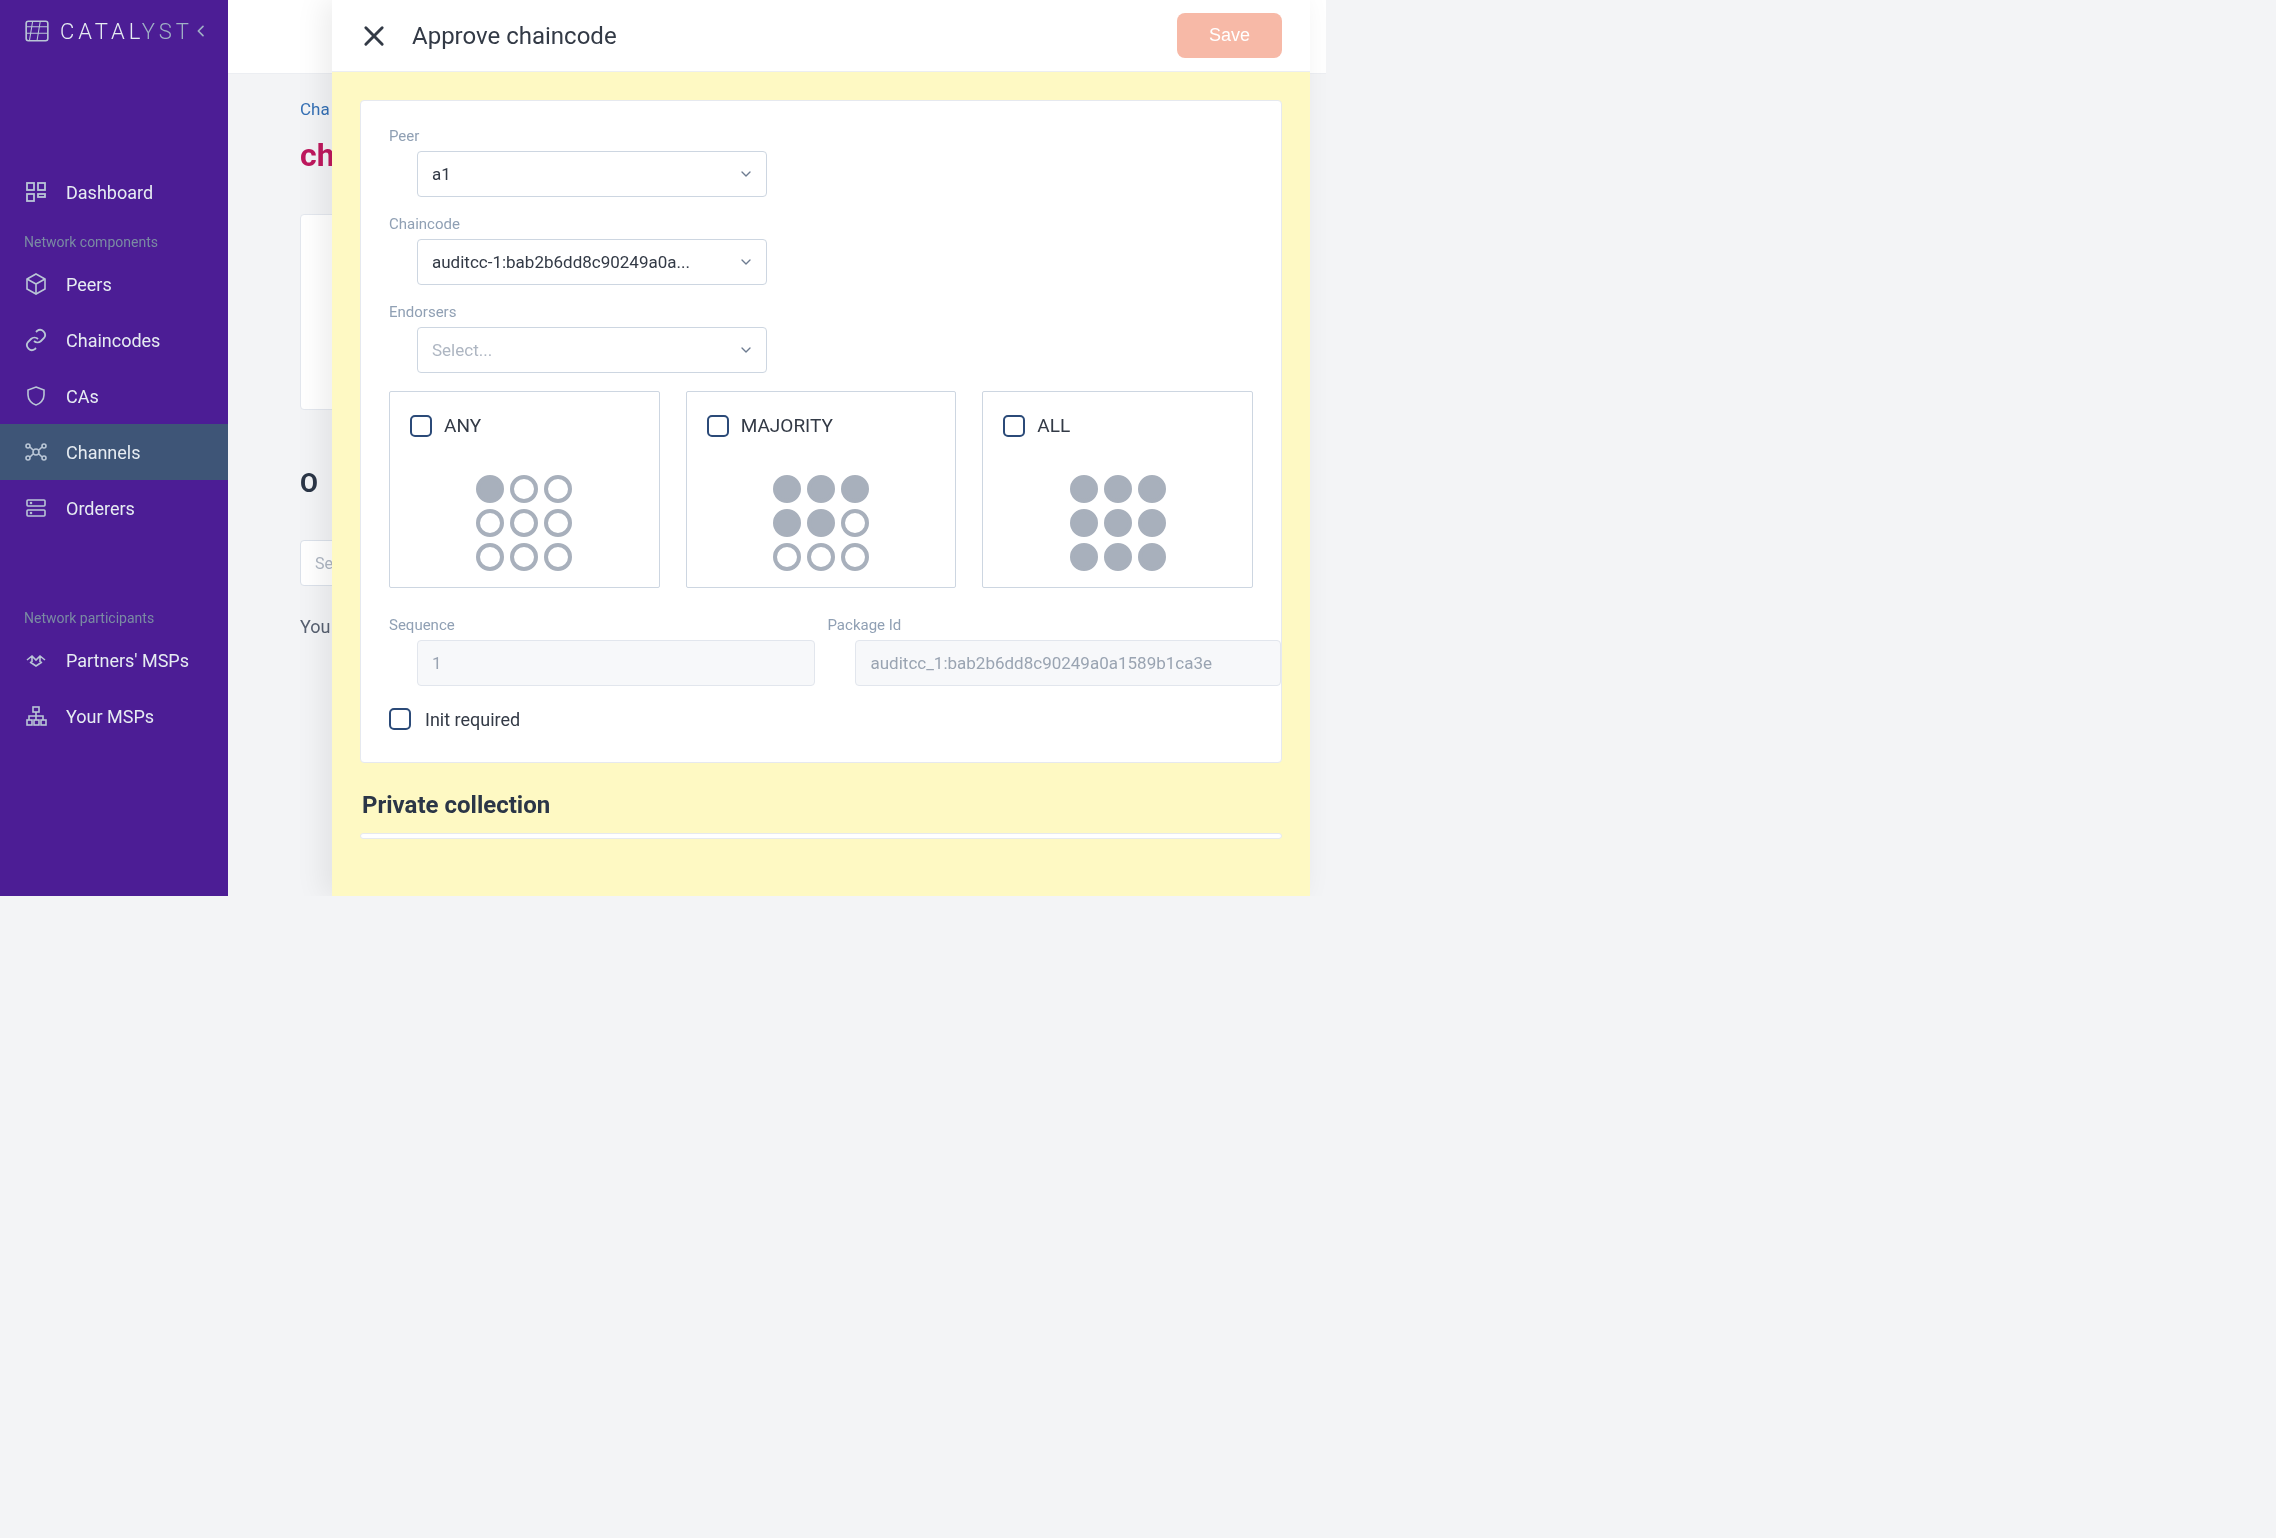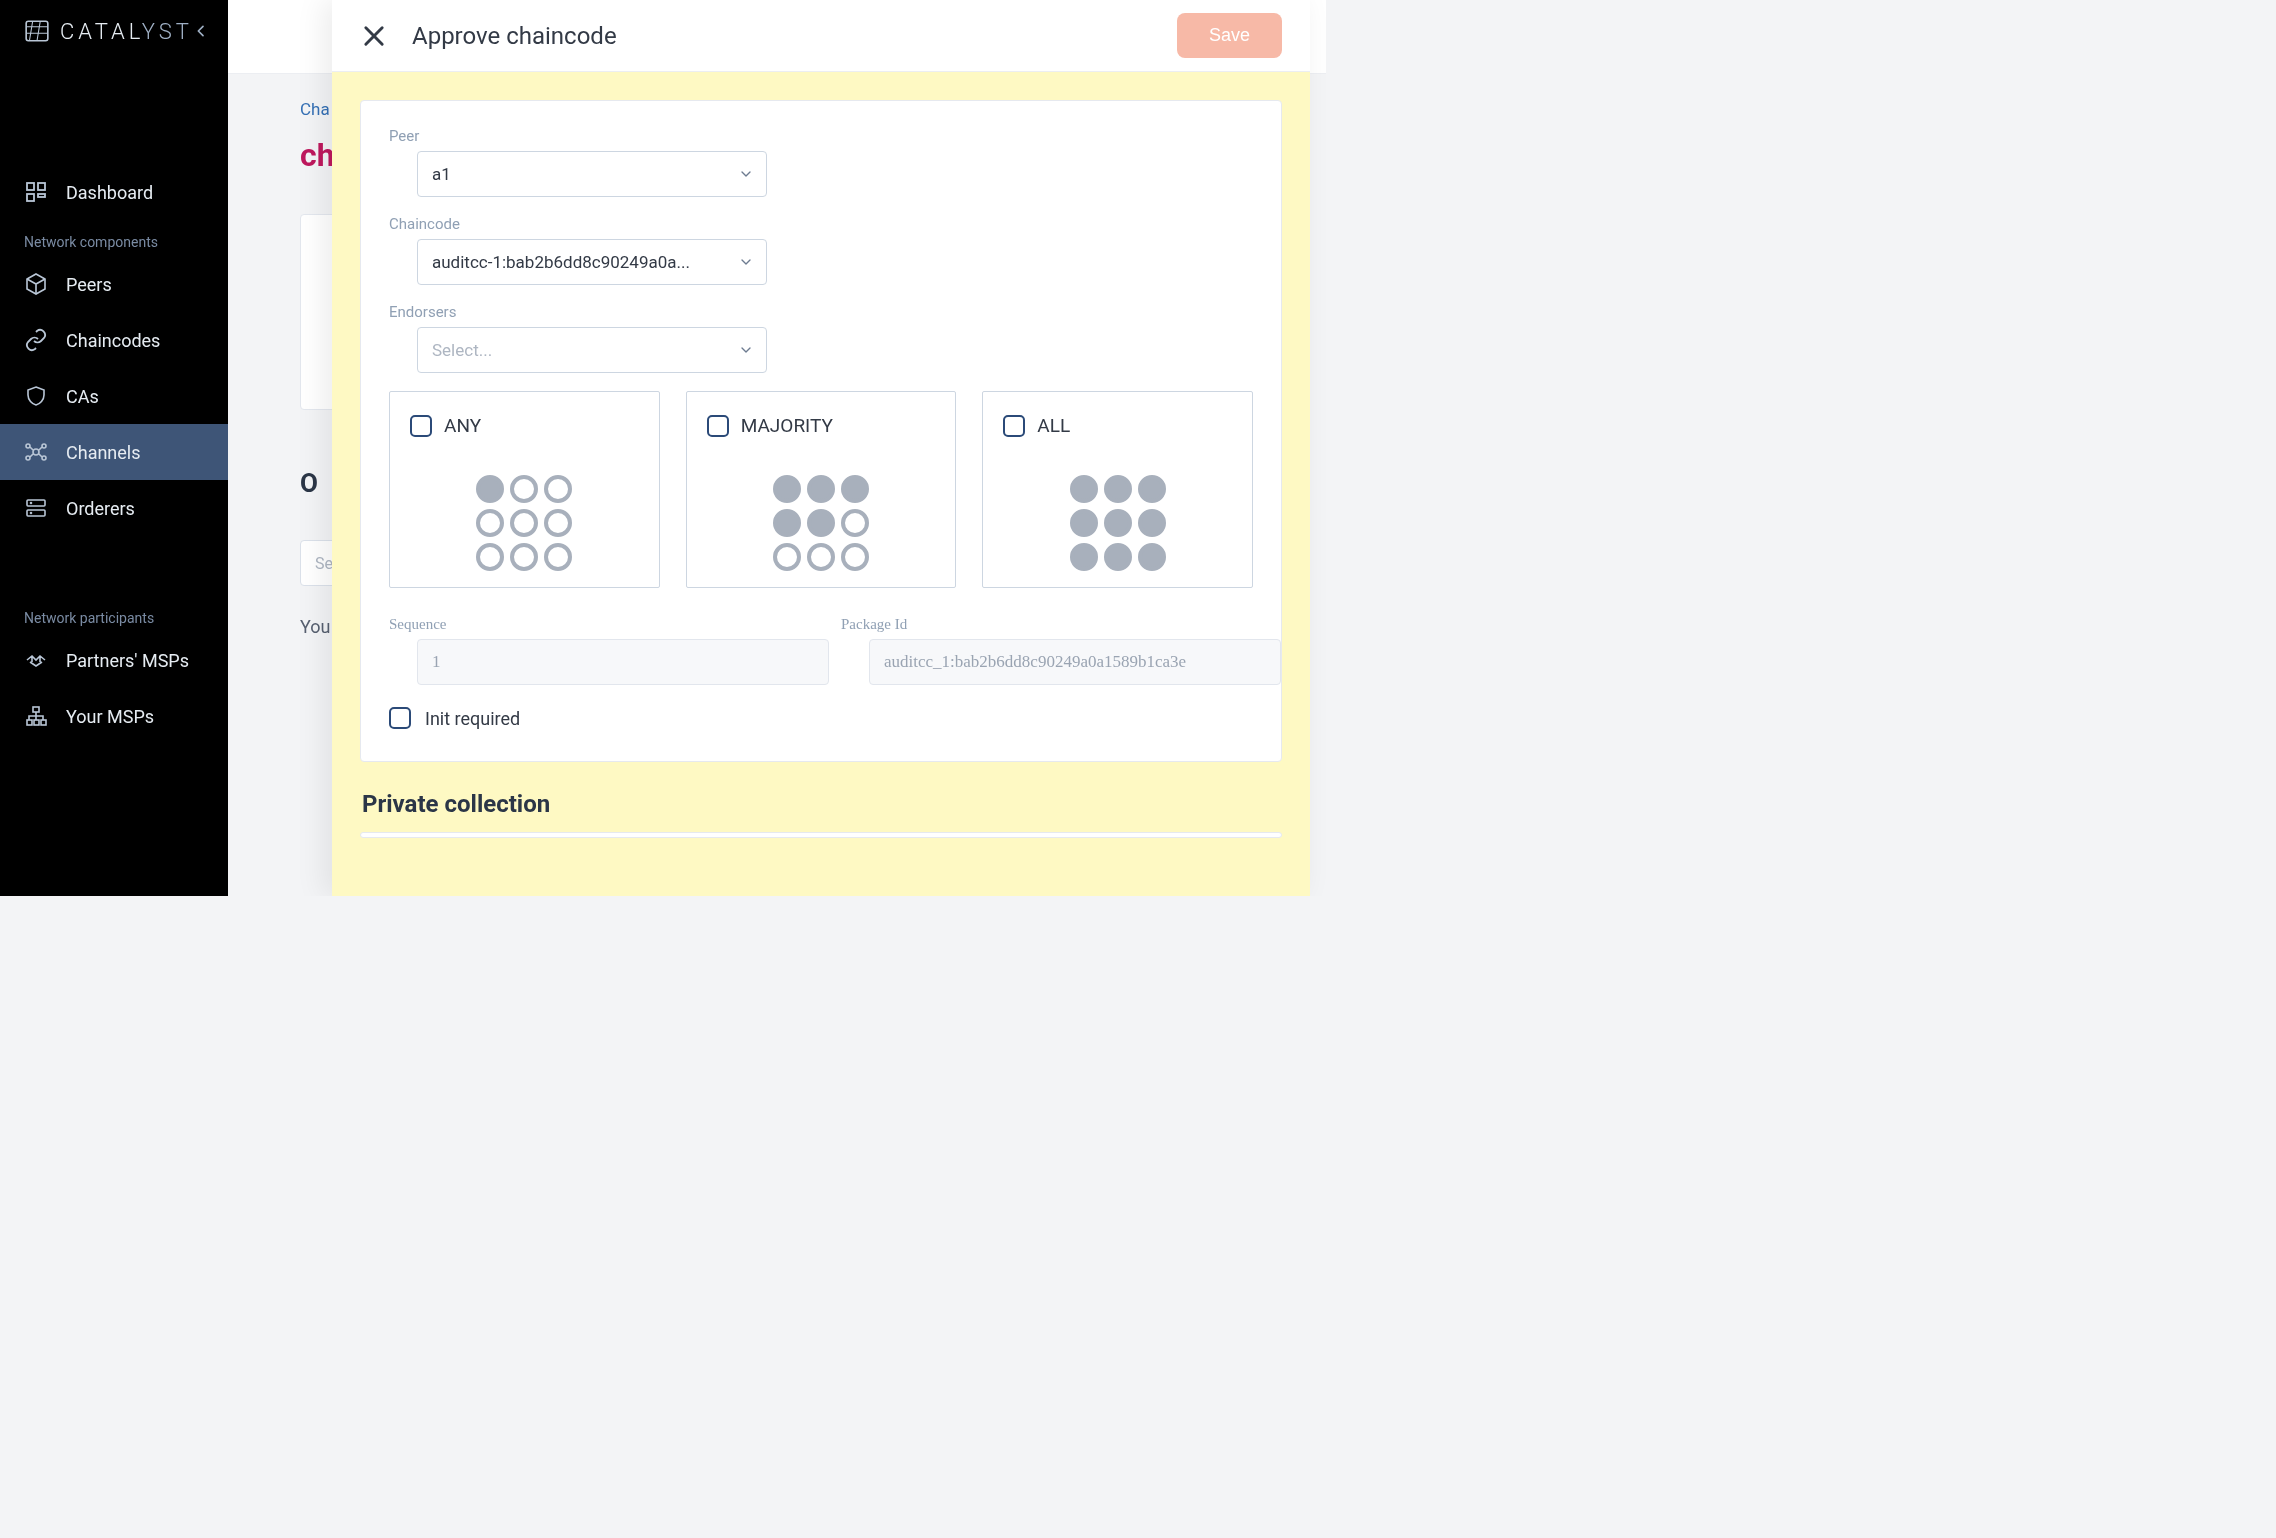--- a/index.html
+++ b/index.html
@@ -10,21 +10,21 @@
   width: 1326px;
   height: 896px;
   position: relative;
 }
 
 
 .sidebar {
   position: absolute;
   left: 0; top: 0;
   width: 228px; height: 896px;
-  background: #000000;
+  background: #4c1d95;
   color: #cfd8e3;
   padding-top: 18px;
 }
 .logo-row {
   display: flex; align-items: center;
   padding: 0 20px 0 24px;
   margin-bottom: 120px;
 }
 .logo-mark {
   width: 26px; height: 26px;
@@ -227,21 +227,21 @@
 }
 .dot-grid .d {
   width: 28px; height: 28px;
   border-radius: 50%;
   border: 4px solid #a8b0bc;
   background: #fff;
 }
 .dot-grid .d.fill { background: #a8b0bc; }
 
 .two-col {
-  display: flex; gap: 40px; margin-top: 28px; font-family: Liberation Serif, serif;
+  display: flex; gap: 40px; margin-top: 28px;
 }
 .two-col .col { flex: 1; }
 .form-input.readonly {
   width: 100%;
   background: #f7f8fa;
   border: 1px solid #e2e6ed;
   color: #9aa4b2;
   cursor: default;
   white-space: nowrap;
   overflow: hidden;

